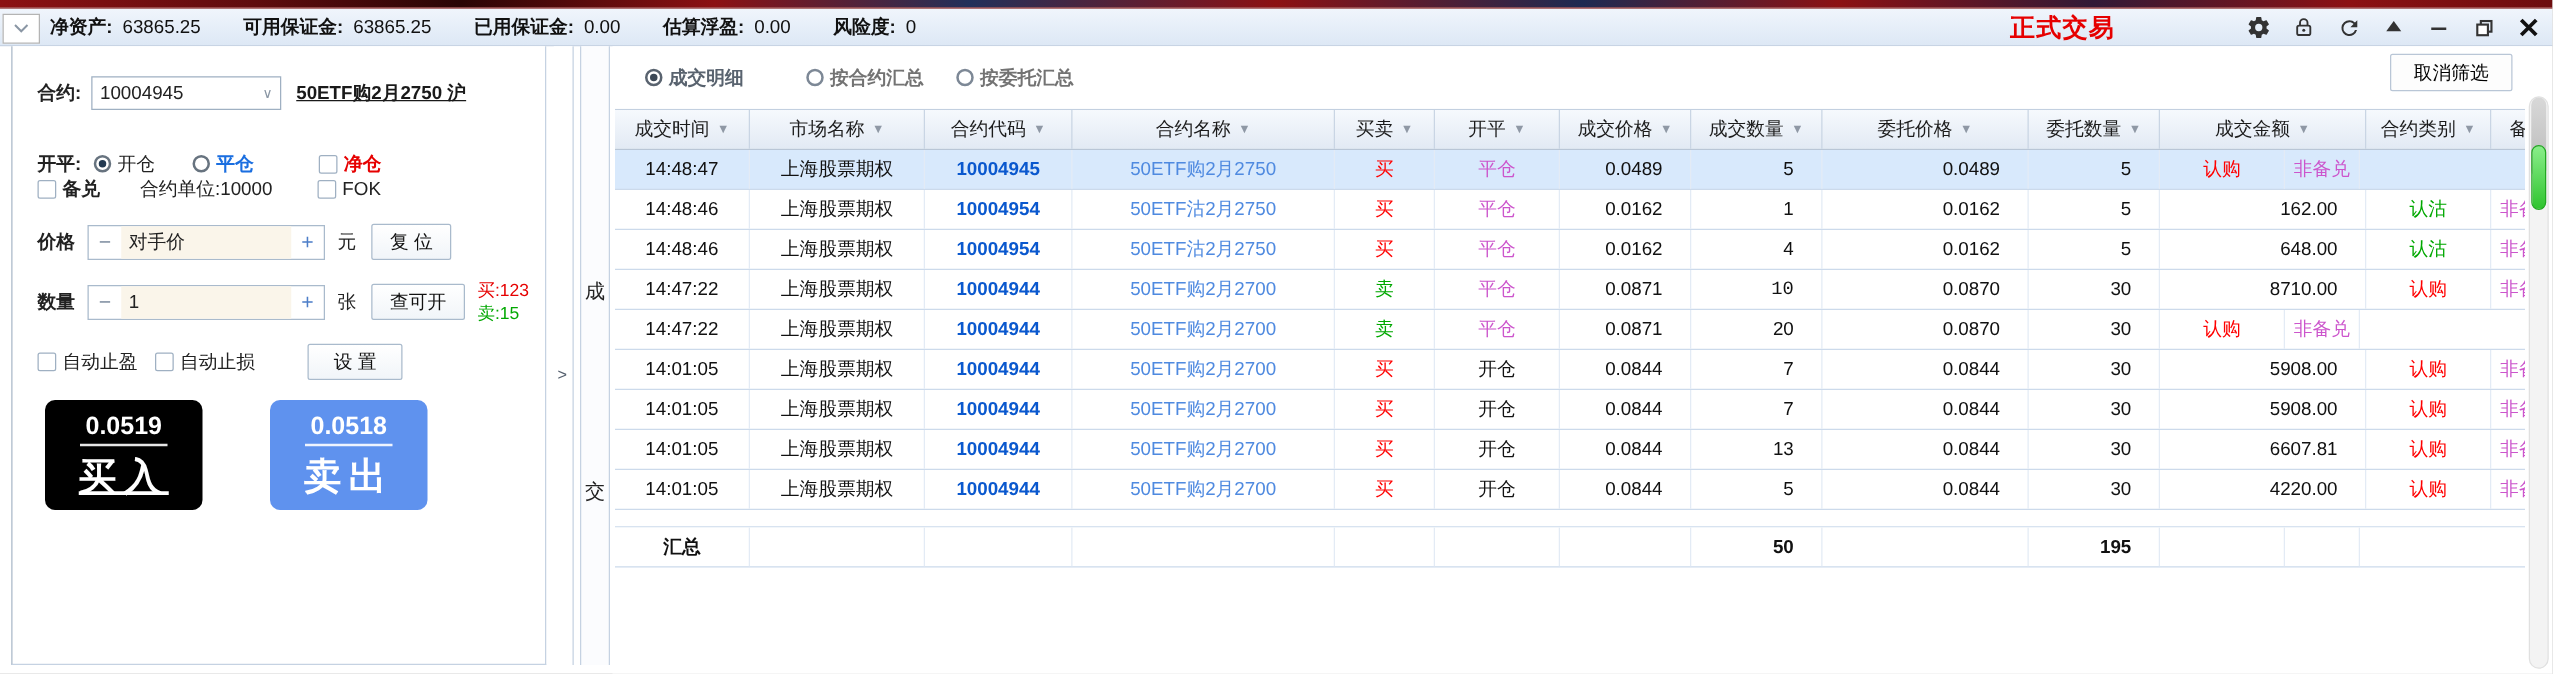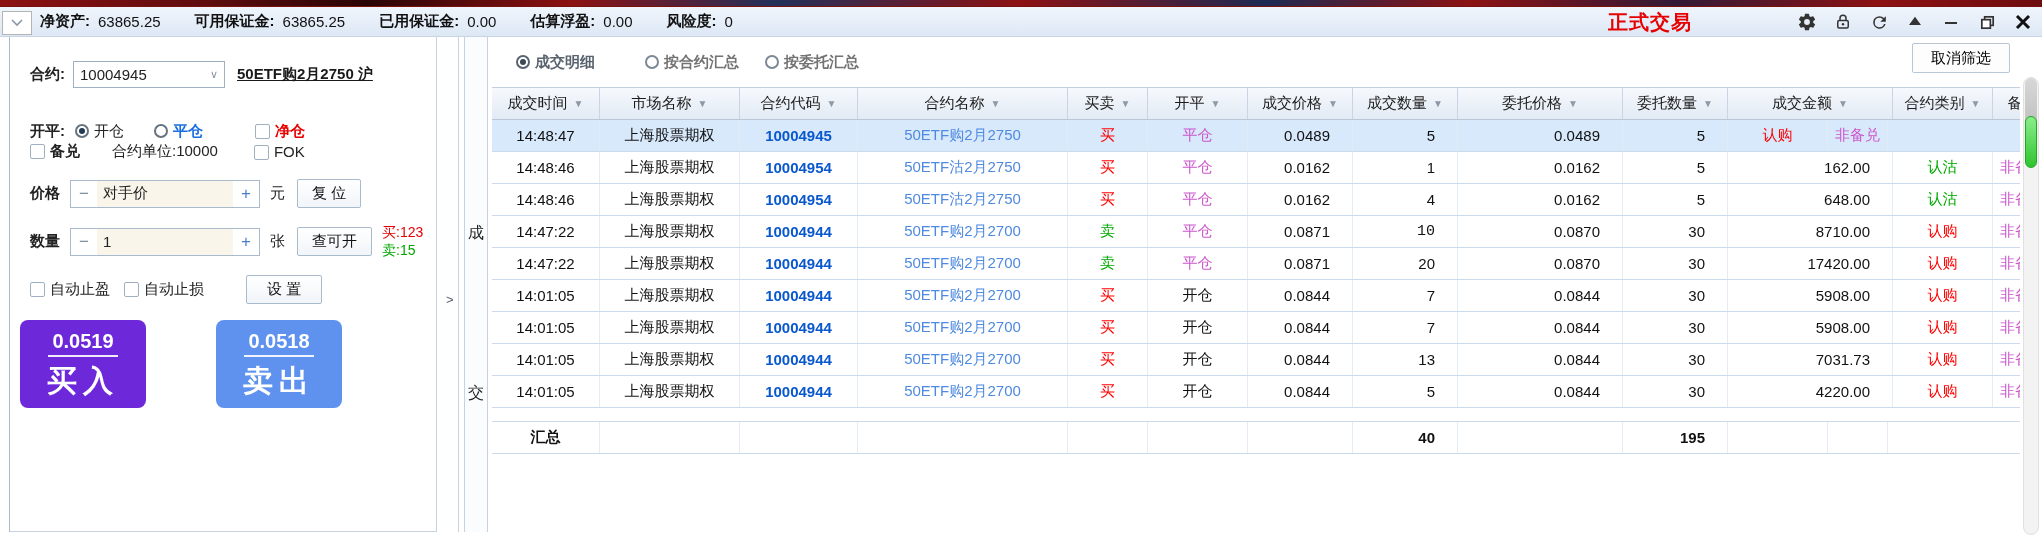--- a/index.html
+++ b/index.html
@@ -49,21 +49,21 @@
   .spin .splus { width:26px; text-align:center; color:#4d7ec8; font-size:17px; cursor:pointer; }
   .btn { border:1px solid #a9bacc; background:linear-gradient(#ffffff,#f1f5f9); padding:4px 14px;
     font-size:15px; color:#111; border-radius:2px; cursor:pointer; white-space:nowrap; font-family:inherit; }
   .avail { margin-left:10px; font-size:14px; line-height:1.25; }
   .avail .b { color:#e60000; }
   .avail .s { color:#00a800; }
   .bigbtn { position:absolute; width:126px; height:88px; border-radius:8px; color:#fff; text-align:center;
     cursor:pointer; padding-top:10px; }
   .bigbtn .bprice { font-size:20px; font-weight:bold; display:inline-block; border-bottom:2px solid rgba(255,255,255,.9); padding:0 4px 2px; }
   .bigbtn .bname { font-size:30px; font-weight:bold; letter-spacing:6px; margin-top:4px; }
-  .buybtn { left:10px; top:283px; background:#6d28d9; }
+  .buybtn { left:26px; top:283px; background:#000000;text-decoration:underline; }
   .sellbtn { left:206px; top:283px; background:#5f92ee; }
 
   
   .collapse-strip { position:absolute; left:443px; top:37px; width:16px; height:495px; background:#fff;
     border-right:1px solid #c5d2e2; }
   .collapse-arrow { position:absolute; left:3px; top:255px; color:#55606e; font-size:13px; cursor:pointer; }
   .vtab { position:absolute; left:464px; top:37px; width:24px; height:495px; background:#fbfcfe;
     border-left:1px solid #c5d2e2; border-right:1px solid #c5d2e2; }
   .vtab .vchar { position:absolute; left:0; width:100%; text-align:center; font-size:16px; color:#222; }
 
@@ -407,21 +407,20 @@
             <div class="g-cell center" style="width: 108px;">14:47:22</div>
             <div class="g-cell center" style="width: 140px;">上海股票期权</div>
             <div class="g-cell center cell-code" style="width: 118px;">10004944</div>
             <div class="g-cell center cell-name" style="width: 210px;">50ETF购2月2700</div>
             <div class="g-cell center c-green" style="width: 80px;">卖</div>
             <div class="g-cell center c-magenta" style="width: 100px;">平仓</div>
             <div class="g-cell right" style="width: 105px;">0.0871</div>
             <div class="g-cell right" style="width: 105px;">20</div>
             <div class="g-cell right" style="width: 165px;">0.0870</div>
             <div class="g-cell right" style="width: 105px;">30</div>
-            <div class="g-cell right" style="width: 165px;">17420.00</div>
             <div class="g-cell center c-red" style="width: 100px;">认购</div>
             <div class="g-cell center c-magenta" style="width: 60px;">非备兑</div>
           </div>
           <div class="g-row">
             <div class="g-cell center" style="width: 108px;">14:01:05</div>
             <div class="g-cell center" style="width: 140px;">上海股票期权</div>
             <div class="g-cell center cell-code" style="width: 118px;">10004944</div>
             <div class="g-cell center cell-name" style="width: 210px;">50ETF购2月2700</div>
             <div class="g-cell center c-red" style="width: 80px;">买</div>
             <div class="g-cell center " style="width: 100px;">开仓</div>
@@ -452,21 +451,21 @@
             <div class="g-cell center" style="width: 108px;">14:01:05</div>
             <div class="g-cell center" style="width: 140px;">上海股票期权</div>
             <div class="g-cell center cell-code" style="width: 118px;">10004944</div>
             <div class="g-cell center cell-name" style="width: 210px;">50ETF购2月2700</div>
             <div class="g-cell center c-red" style="width: 80px;">买</div>
             <div class="g-cell center " style="width: 100px;">开仓</div>
             <div class="g-cell right" style="width: 105px;">0.0844</div>
             <div class="g-cell right" style="width: 105px;">13</div>
             <div class="g-cell right" style="width: 165px;">0.0844</div>
             <div class="g-cell right" style="width: 105px;">30</div>
-            <div class="g-cell right" style="width: 165px;">7031.73</div>
+            <div class="g-cell right" style="width: 165px;">6607.81</div>
             <div class="g-cell center c-red" style="width: 100px;">认购</div>
             <div class="g-cell center c-magenta" style="width: 60px;">非备兑</div>
           </div>
           <div class="g-row">
             <div class="g-cell center" style="width: 108px;">14:01:05</div>
             <div class="g-cell center" style="width: 140px;">上海股票期权</div>
             <div class="g-cell center cell-code" style="width: 118px;">10004944</div>
             <div class="g-cell center cell-name" style="width: 210px;">50ETF购2月2700</div>
             <div class="g-cell center c-red" style="width: 80px;">买</div>
             <div class="g-cell center " style="width: 100px;">开仓</div>
@@ -480,21 +479,21 @@
           </div>
           <div class="g-spacer"></div>
           <div class="g-row g-sum">
             <div class="g-cell center" style="width: 108px;">汇总</div>
             <div class="g-cell center" style="width: 140px;"></div>
             <div class="g-cell center" style="width: 118px;"></div>
             <div class="g-cell center" style="width: 210px;"></div>
             <div class="g-cell center" style="width: 80px;"></div>
             <div class="g-cell center" style="width: 100px;"></div>
             <div class="g-cell right" style="width: 105px;"></div>
-            <div class="g-cell right" style="width: 105px;">40</div>
+            <div class="g-cell right" style="width: 105px;">50</div>
             <div class="g-cell right" style="width: 165px;"></div>
             <div class="g-cell right" style="width: 105px;">195</div>
             <div class="g-cell center" style="width: 100px;"></div>
             <div class="g-cell center" style="width: 60px;"></div>
           </div>
         </div>
     </div>
 
     <div class="vscroll">
       <div class="vthumb-gray"></div>

